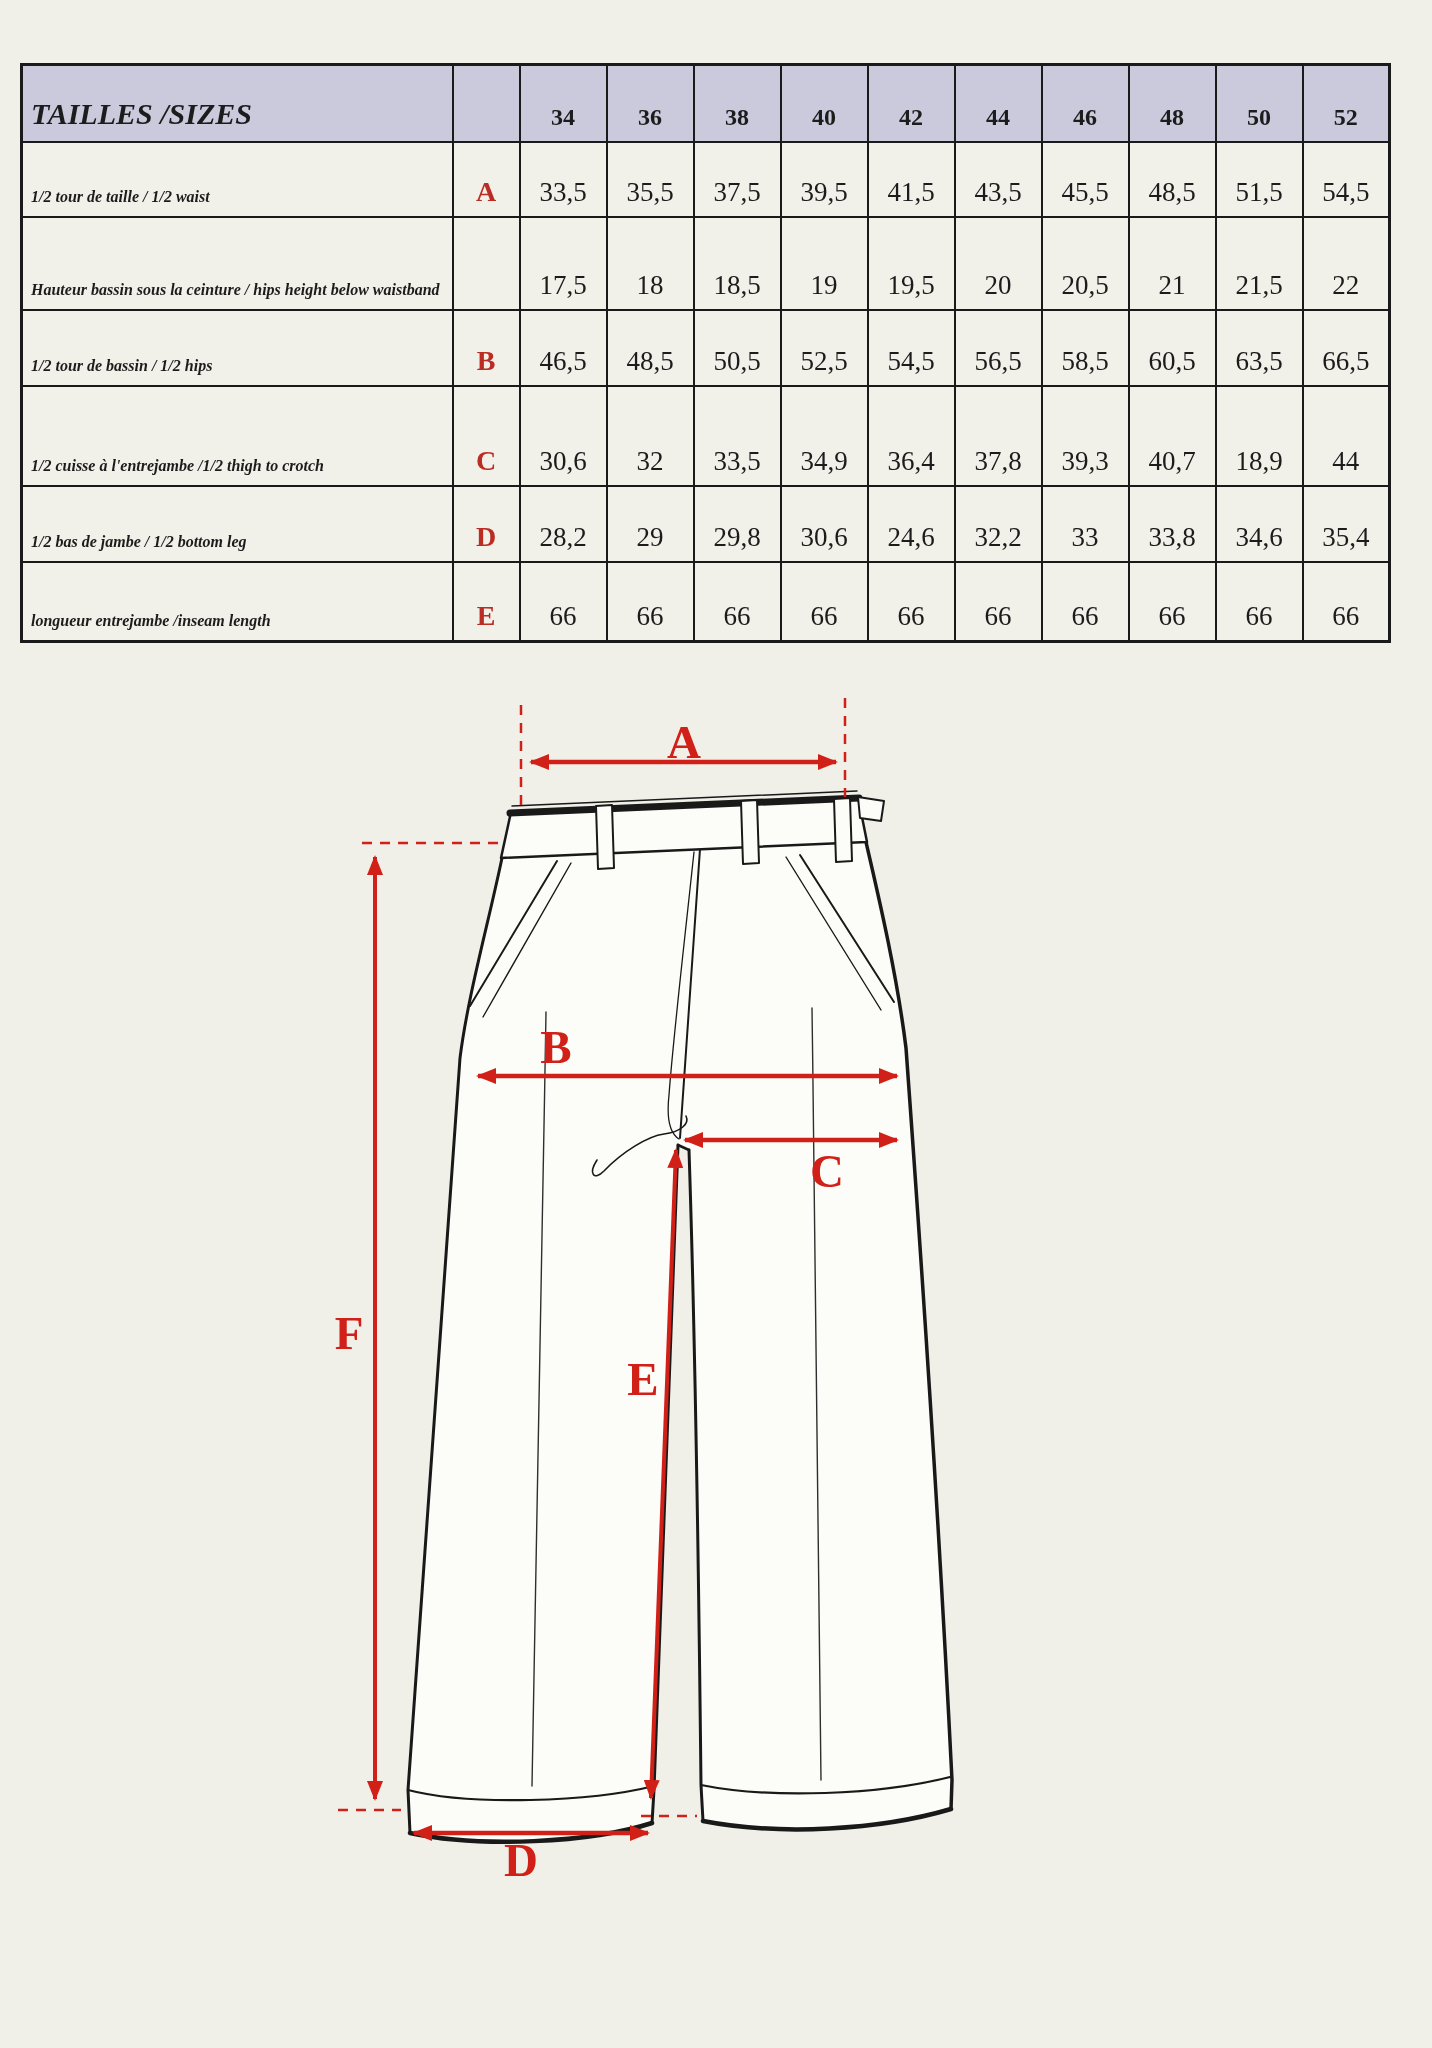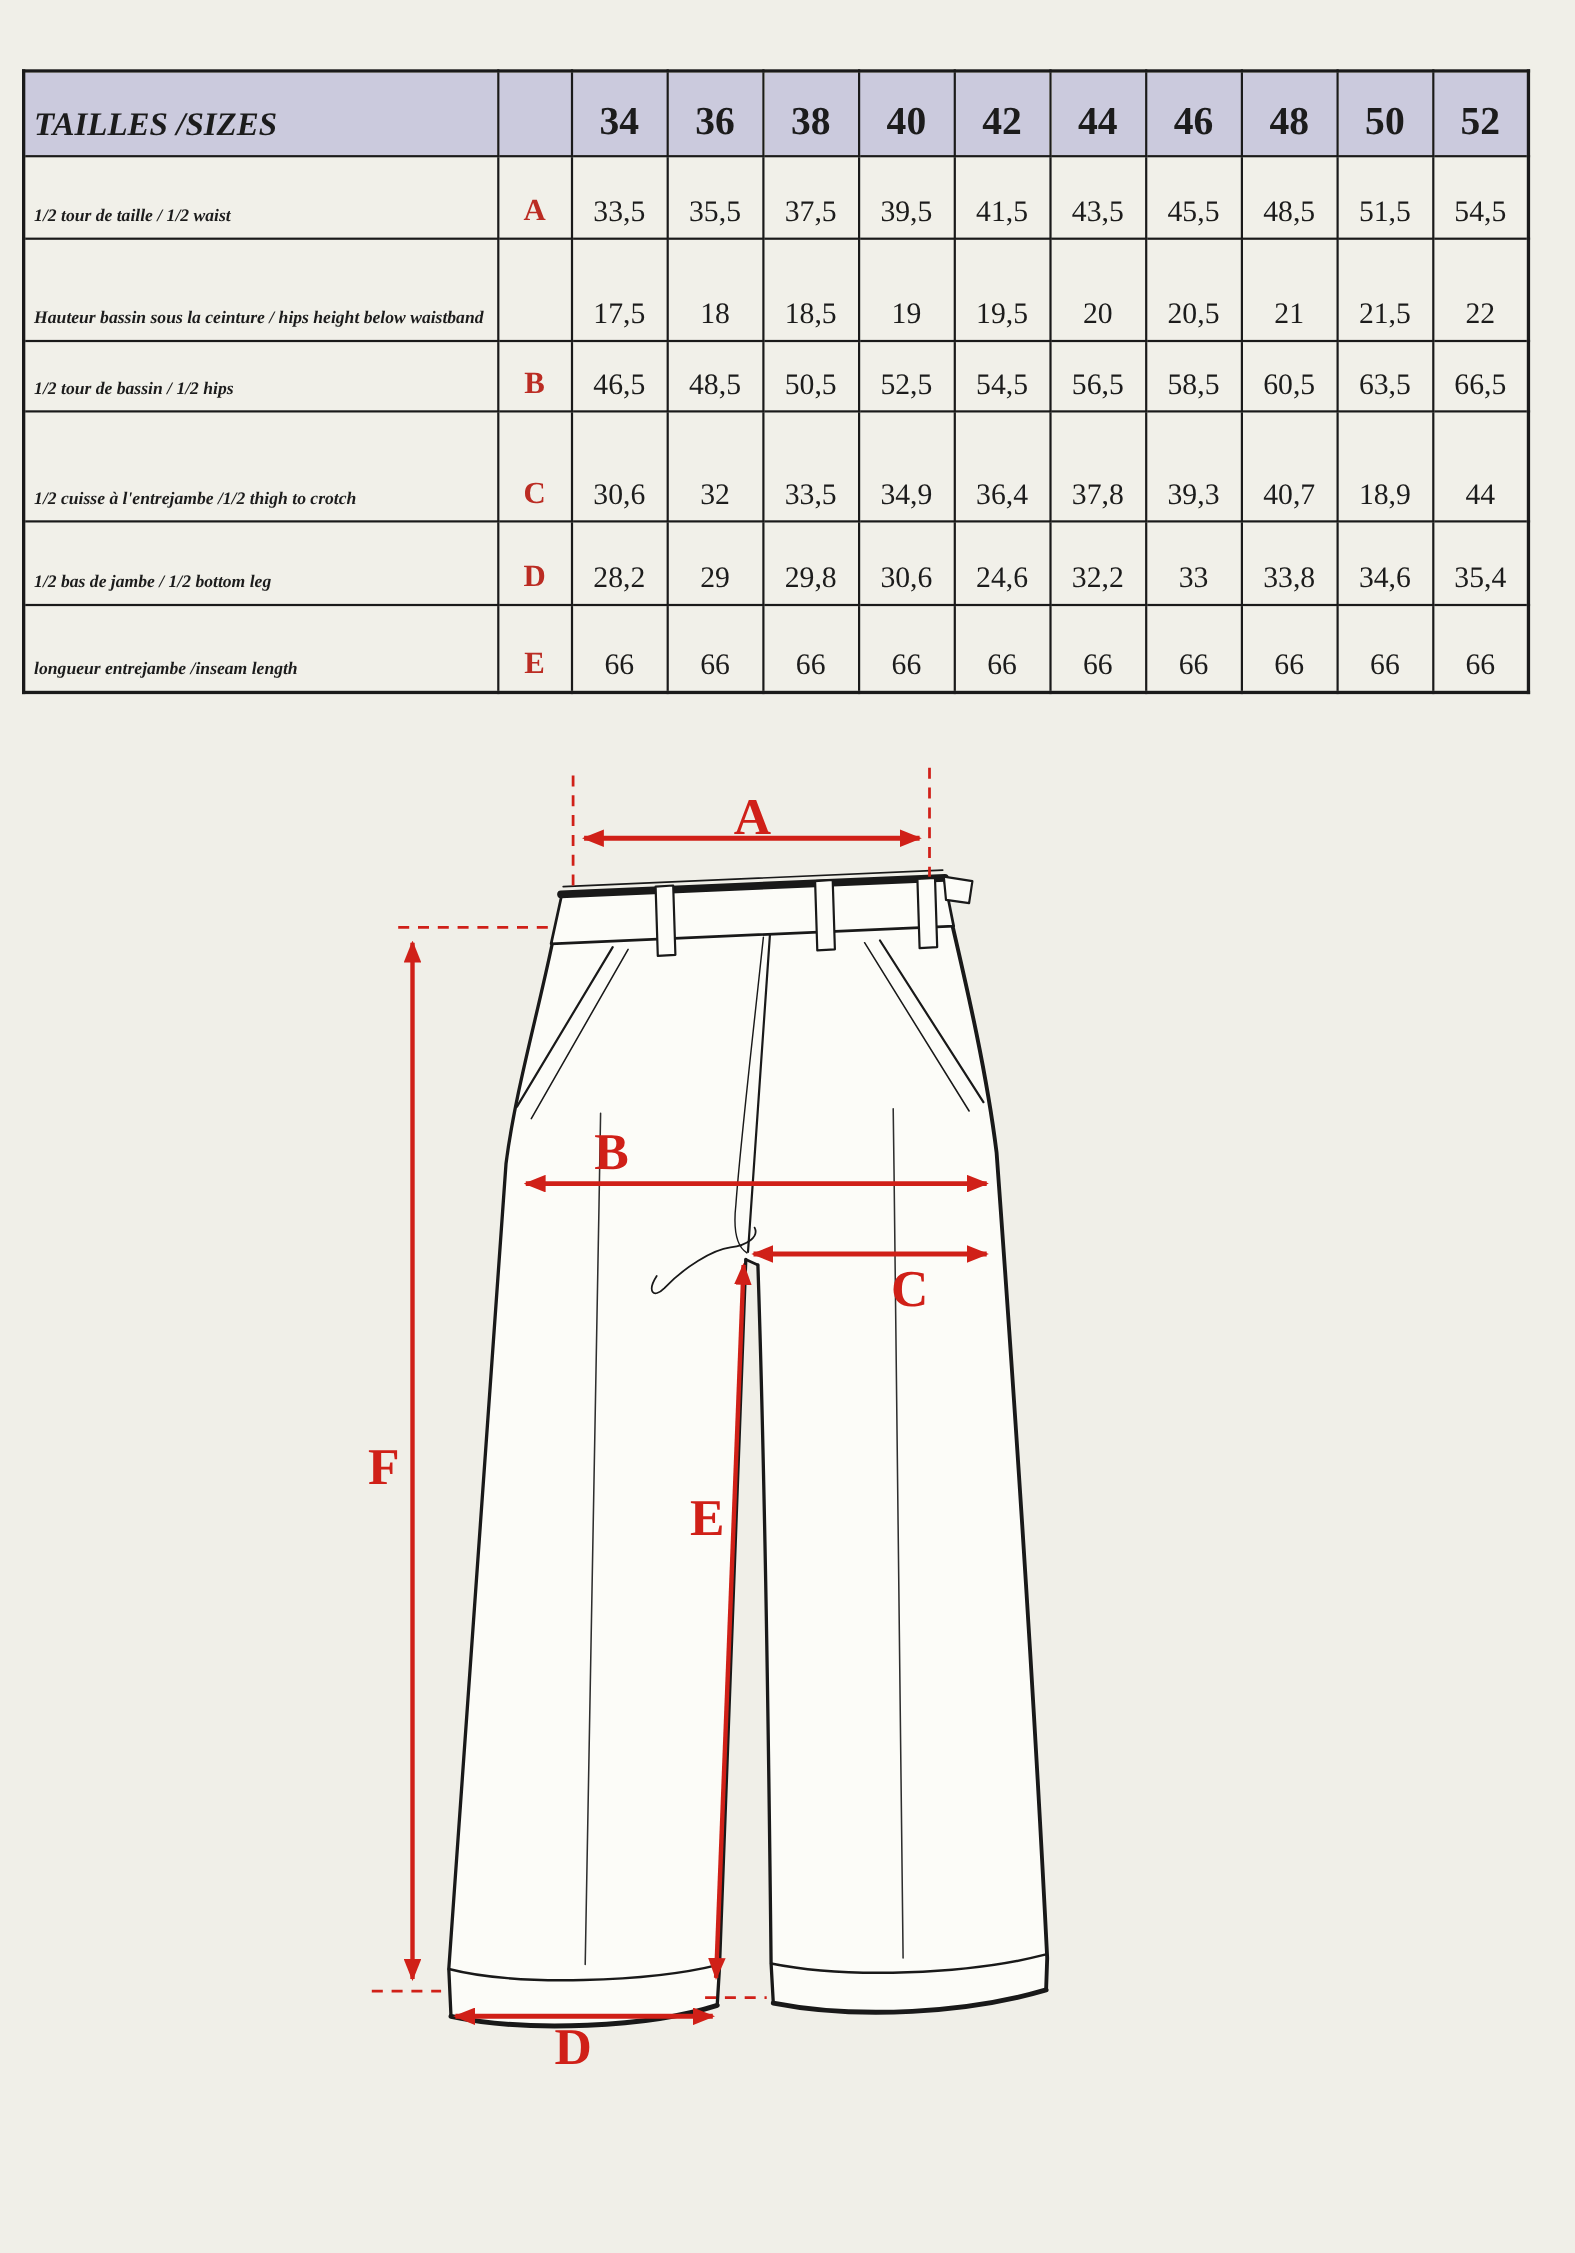--- a/index.html
+++ b/index.html
@@ -27,39 +27,39 @@
     background: #f1f0e9;
   }
   .size-table th, .size-table td {
     border: 2px solid #1a1a1a;
     vertical-align: bottom;
     overflow: hidden;
   }
   .size-table thead tr { height: 77px; }
   .size-table tbody tr:nth-child(1) { height: 75px; }
   .size-table tbody tr:nth-child(2) { height: 93px; }
-  .size-table tbody tr:nth-child(3) { height: 64px; }
+  .size-table tbody tr:nth-child(3) { height: 76px; }
   .size-table tbody tr:nth-child(4) { height: 100px; }
   .size-table tbody tr:nth-child(5) { height: 76px; }
   .size-table tbody tr:nth-child(6) { height: 80px; }
   .size-table tbody tr:nth-child(7) { height: 77px; }
 
   th.title-head {
     background: #cbcadd;
     font-style: italic;
     font-weight: bold;
     font-size: 30px;
     text-align: left;
     padding: 0 4px 10px 8px;
   }
   th.letter-head { background: #cbcadd; }
   th.size-head {
     background: #cbcadd;
     font-weight: bold;
-    font-size: 36px;
+    font-size: 24px;
     padding-bottom: 10px;
   }
   td.lbl {
     font-style: italic;
     font-weight: bold;
     font-size: 16px;
     line-height: 1.3;
     text-align: left;
     padding: 4px 4px 8px 8px;
   }

